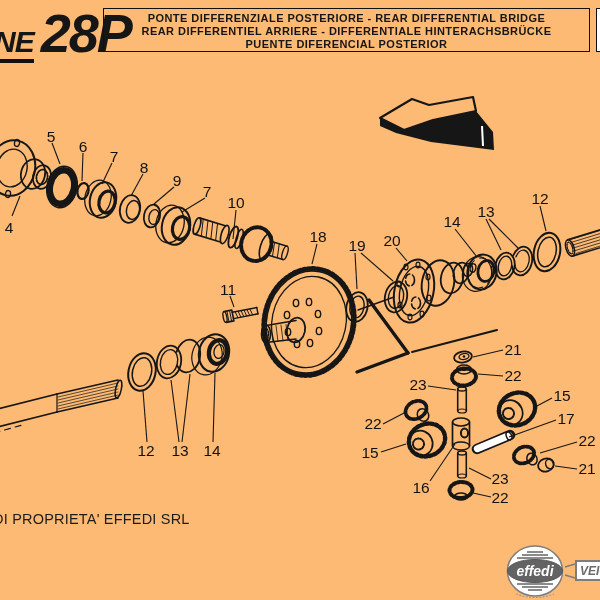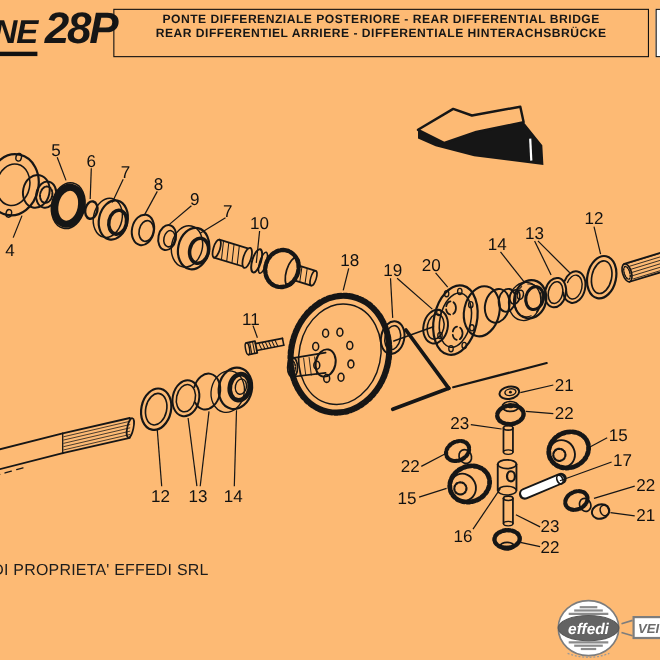--- a/index.html
+++ b/index.html
@@ -2,21 +2,21 @@
 <html><head>
 <meta charset="utf-8">
 <style>
   html,body{margin:0;padding:0;background:#e8e8e8;}
   .page{position:relative;width:600px;height:600px;background:#fdba74;overflow:hidden;
         font-family:"Liberation Sans",sans-serif;color:#161616;}
   
   .brand{position:absolute;left:-6px;top:6px;display:flex;align-items:baseline;white-space:nowrap;}
   .brand .ne{font-style:italic;font-weight:700;font-size:30px;letter-spacing:-1px;
              border-bottom:4px solid #111;padding-bottom:2px;line-height:1;}
-  .brand .model{font-style:italic;font-weight:700;font-size:40px;letter-spacing:-2px;
+  .brand .model{font-style:italic;font-weight:700;font-size:54px;letter-spacing:-2px;
                 margin-left:7px;line-height:1;}
   .title-box{position:absolute;left:103px;top:8px;width:487px;height:44px;
              border:1.6px solid #111;box-sizing:border-box;text-align:center;
              font-weight:700;font-size:11px;letter-spacing:.45px;line-height:13.2px;
              padding-top:3px;}
   .side-box{position:absolute;left:596px;top:8px;width:30px;height:44px;
             border:1.6px solid #111;box-sizing:border-box;background:#fff;}
   .ownership{position:absolute;left:-7px;top:511px;font-size:14.5px;letter-spacing:.2px;color:#1c1c1c;}
   
   svg.diagram{position:absolute;left:0;top:0;}
@@ -33,20 +33,21 @@
 
 <div class="page">
 
   <div class="brand">
     <span class="ne">NE</span>
     <span class="model">28P</span>
   </div>
   <div class="title-box">
     <div>PONTE DIFFERENZIALE POSTERIORE - REAR DIFFERENTIAL BRIDGE</div>
     <div>REAR DIFFERENTIEL ARRIERE - DIFFERENTIALE HINTERACHSBRÜCKE</div>
+    <div>PUENTE DIFERENCIAL POSTERIOR</div>
   </div>
   <div class="side-box"></div>
 
   <svg class="diagram" width="600" height="600" viewBox="0 0 600 600">
 
     <g>
       <polygon points="380,118 404,130 433,120 476,111 493,132 494,150 431,142 396,133 380,126" fill="#161616"></polygon>
       <polygon class="k" points="380,118 412,99 429,105 473,97 476,111 433,120 404,130" fill="#ffffff" stroke-width="2.2"></polygon>
       <line x1="482" y1="126" x2="483" y2="146" stroke="#ffffff" stroke-width="2"></line>
     </g>

